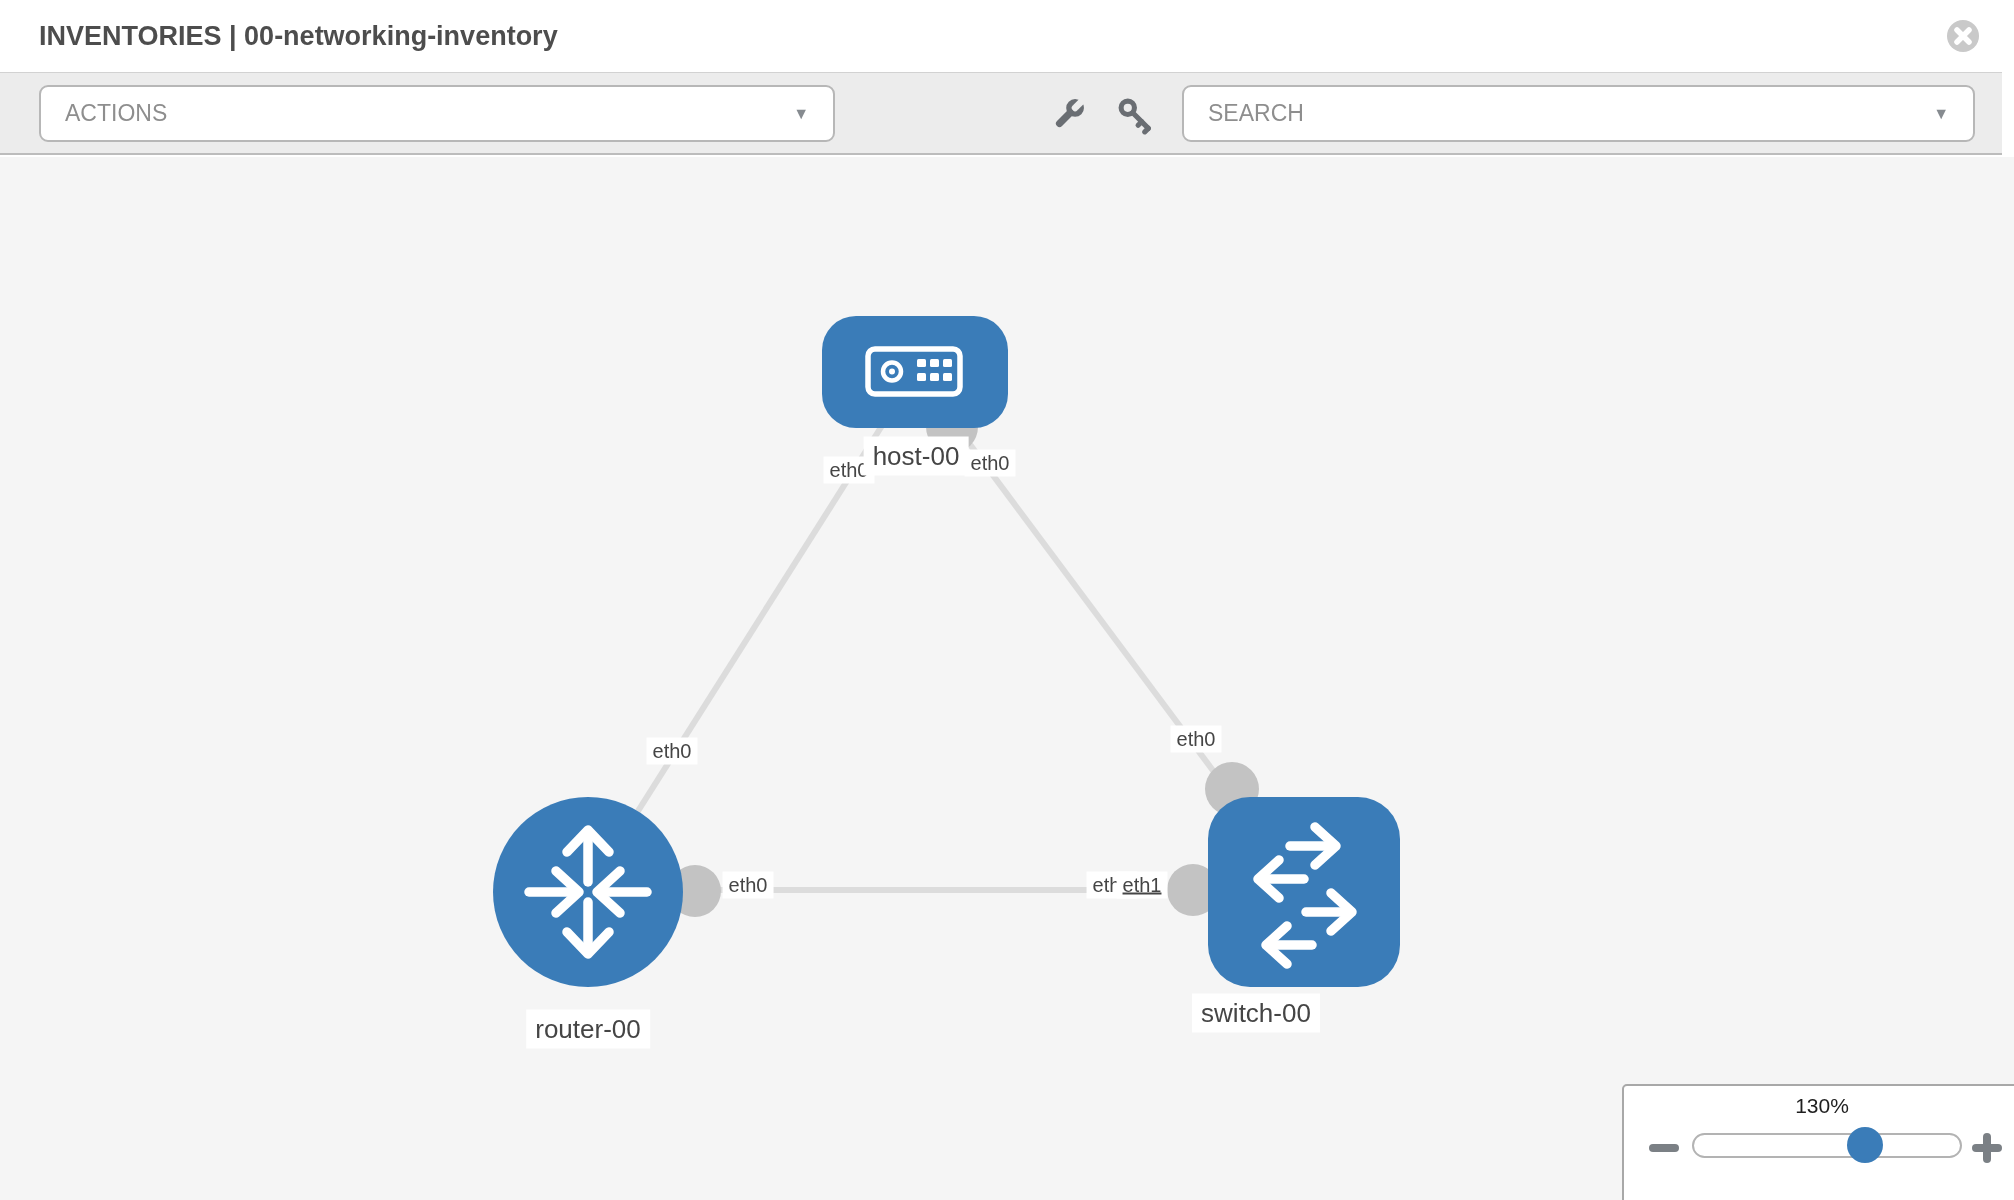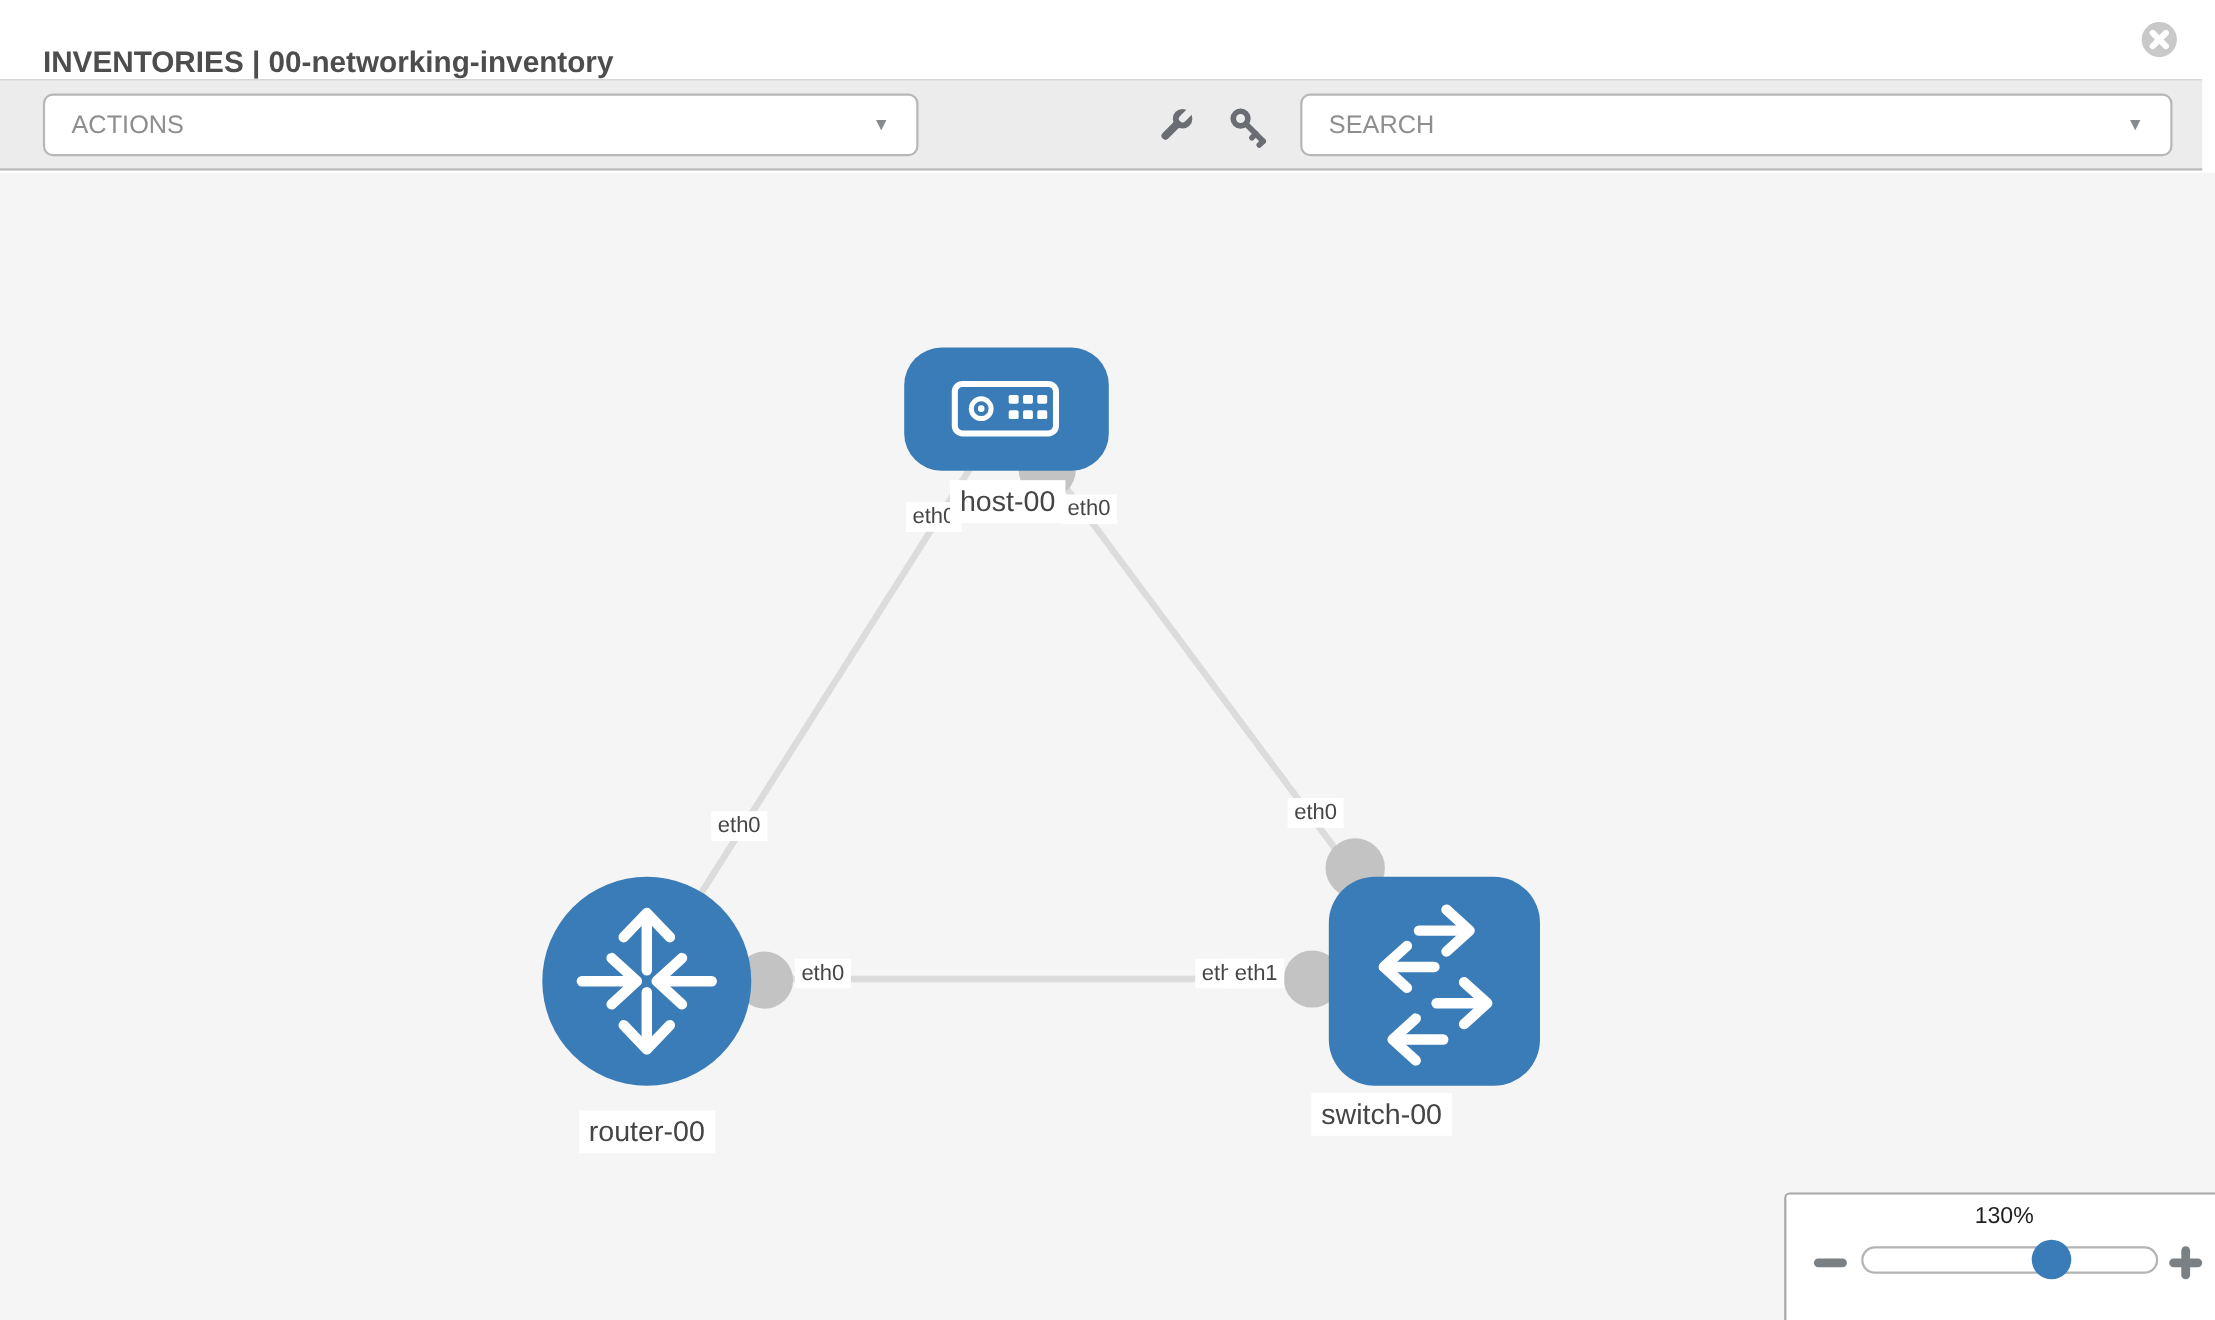--- a/index.html
+++ b/index.html
@@ -7,21 +7,21 @@
   body {
     font-family: "Liberation Sans", sans-serif;
     background: #ffffff;
     overflow: hidden;
   }
   .page { position: relative; width: 2014px; height: 1200px; background: #fff; }
 
   
   .header {
     position: absolute; top: 0; left: 0; right: 0; height: 72px;
-    background: #fff; display: flex; align-items: flex-end;
+    background: #fff; display: flex; align-items: center;
   }
   .page-title {
     margin-left: 39px; font-size: 27px; font-weight: bold; color: #4d4d4d;
     letter-spacing: 0;
   }
   .close-btn {
     position: absolute; right: 34px; top: 19px; width: 34px; height: 34px;
     border: none; background: transparent; cursor: pointer; padding: 0;
   }
 
@@ -212,21 +212,21 @@
 
   <div class="chip if-label" style="left:849px; top:470px;">eth0</div>
   <div class="chip node-label" style="left:916px; top:456px;">host-00</div>
   <div class="chip if-label" style="left:990px; top:463px;">eth0</div>
 
   <div class="chip if-label" style="left:672px; top:751px;">eth0</div>
   <div class="chip if-label" style="left:1196px; top:739px;">eth0</div>
 
   <div class="chip if-label" style="left:748px; top:885px;">eth0</div>
   <div class="chip if-label" style="left:1112px; top:885px;">eth0</div>
-  <div class="chip if-label" style="left:1142px; top:885px;">eth1</div>
+  <div class="chip if-label" style="left:1142px; top:885px;text-decoration:underline;">eth1</div>
 
   <div class="chip node-label" style="left:588px; top:1029px;">router-00</div>
   <div class="chip node-label" style="left:1256px; top:1013px;">switch-00</div>
 
   <div class="zoom-panel">
     <div class="zoom-level">130%</div>
     <button class="zoom-out-btn">
       <span class="minus-bar"></span>
     </button>
     <div class="zoom-track">

